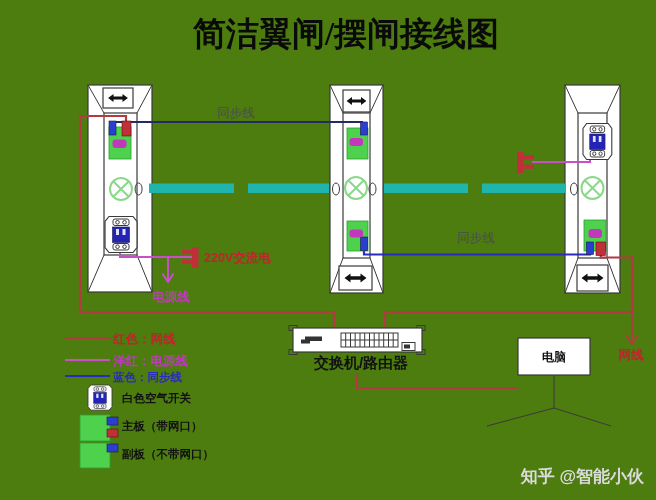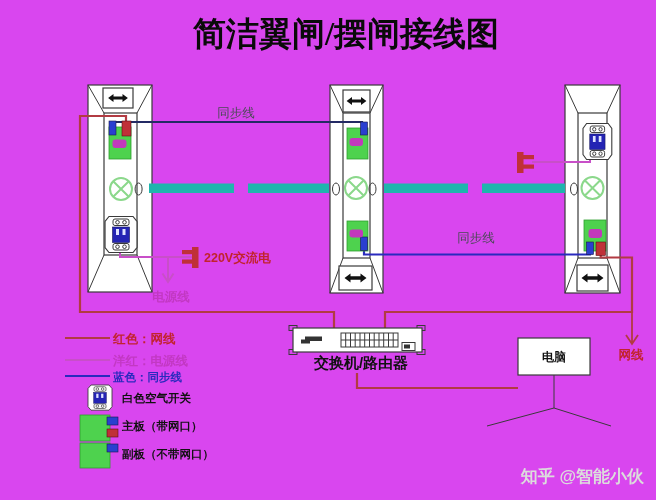--- a/index.html
+++ b/index.html
@@ -1,16 +1,16 @@
 <!DOCTYPE html>
 <html><head>
 <meta charset="utf-8">
 <style>
   html,body{margin:0;padding:0;background:#fff;}
-  .stage{position:relative;width:656px;height:500px;background:#d946ef;overflow:hidden;}
+  .stage{position:relative;width:656px;height:500px;background:#4d7c0f;overflow:hidden;}
   svg{display:block;}
   .outline{stroke:#3a3a3a;fill:#ffffff;stroke-width:1.2;}
   .thin{stroke:#3a3a3a;fill:none;stroke-width:1;}
   .wire-net{stroke:#b23b42;stroke-width:2.2;fill:none;}
   .wire-net-thin{stroke:#b23b42;stroke-width:1.8;fill:none;}
   .wire-pow{stroke:#c84fc8;stroke-width:2;fill:none;}
   .wire-sync1{stroke:#232a64;stroke-width:2.2;fill:none;}
   .wire-sync2{stroke:#2a2abe;stroke-width:2.2;fill:none;}
   .arm{fill:#1fb5ad;}
   .board{fill:#4ed24e;stroke:#2f9e2f;stroke-width:0.8;}

